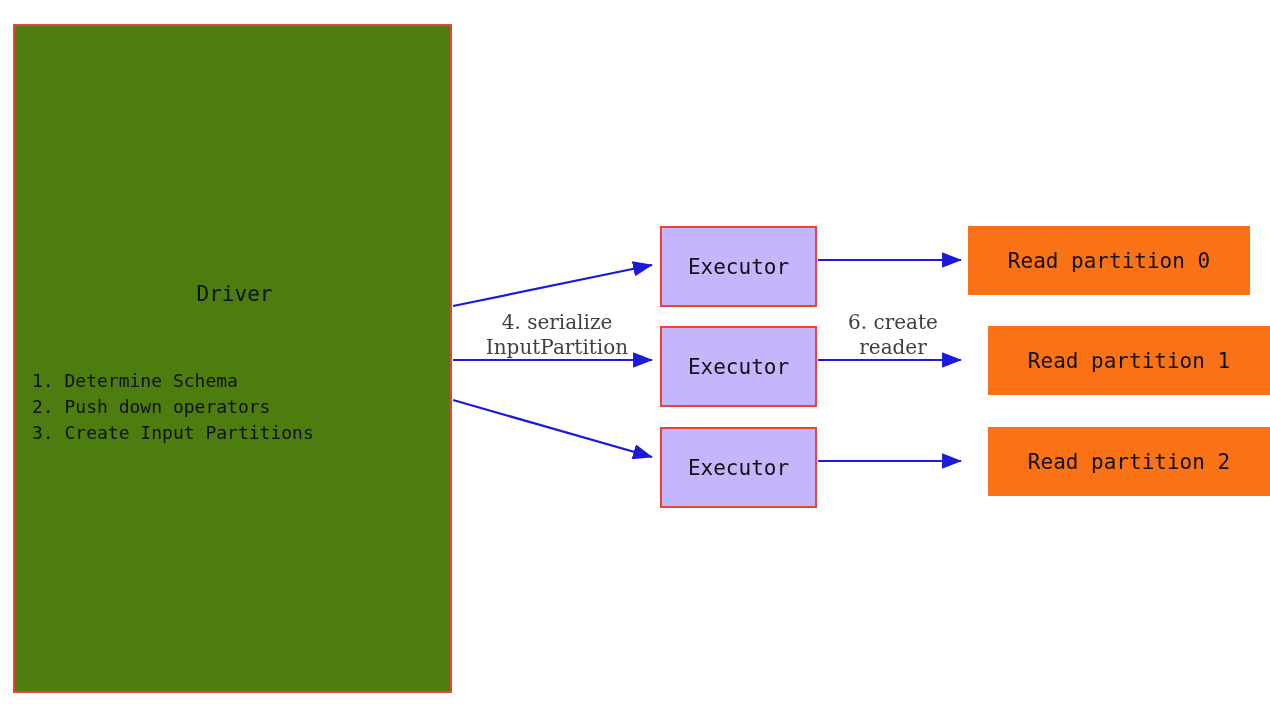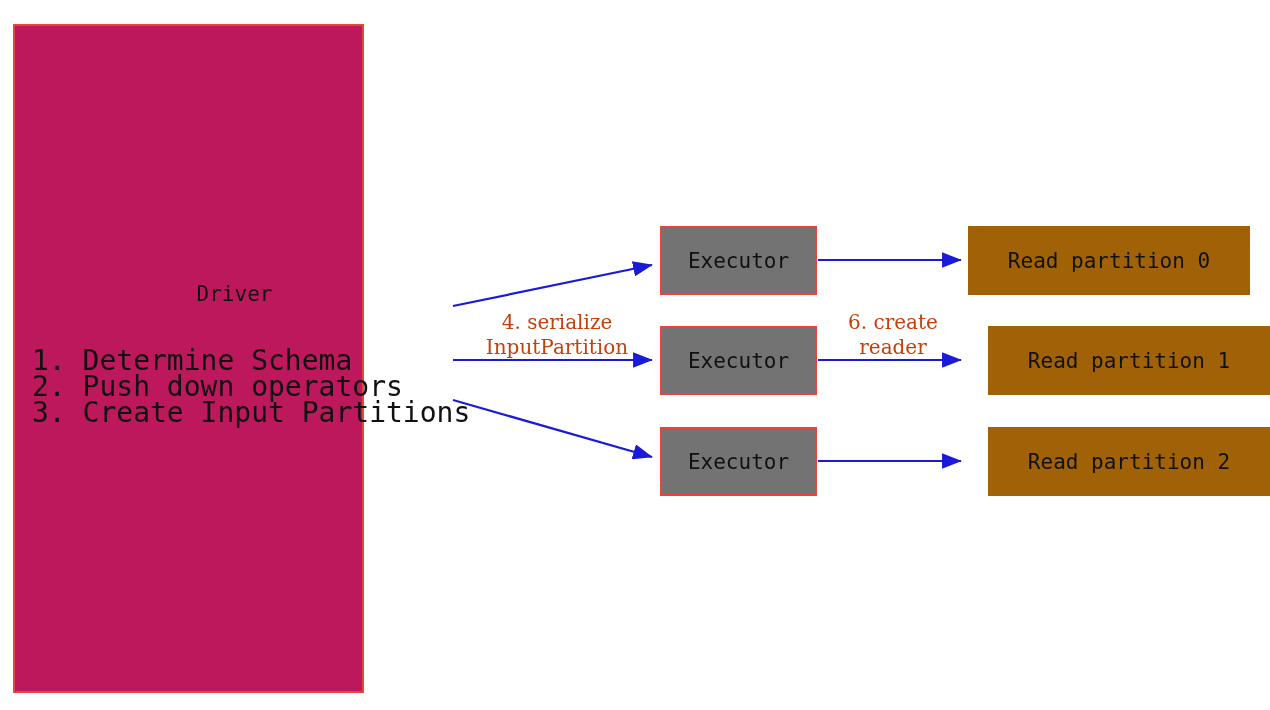--- a/index.html
+++ b/index.html
@@ -12,83 +12,83 @@
     width: 1270px;
     height: 710px;
     background: #ffffff;
     overflow: hidden;
     font-family: "Liberation Sans", sans-serif;
   }
   .driver-box {
     position: absolute;
     left: 13px;
     top: 24px;
-    width: 351px;
+    width: 439px;
     height: 669px;
     box-sizing: border-box;
     border: 2px solid #e8443c;
-    background: #be185d;
+    background: #4d7c0f;
   }
   .driver-title {
     position: absolute;
     left: 0;
     top: 256px;
     width: 439px;
     text-align: center;
     font-family: "DejaVu Sans Mono", "Liberation Mono", monospace;
     font-size: 21px;
     color: #111111;
     letter-spacing: 0px;
     white-space: pre;
   }
   .driver-list {
     position: absolute;
     left: 17px;
-    top: 322px;
+    top: 342px;
     font-family: "DejaVu Sans Mono", "Liberation Mono", monospace;
-    font-size: 28px;
+    font-size: 18px;
     line-height: 26px;
     color: #111111;
     white-space: pre;
   }
   .exec-box {
     position: absolute;
     width: 157px;
-    height: 69px;
+    height: 81px;
     box-sizing: border-box;
     border: 2px solid #e8443c;
-    background: #737373;
+    background: #c4b5fd;
     display: flex;
     align-items: center;
     justify-content: center;
     font-family: "DejaVu Sans Mono", "Liberation Mono", monospace;
     font-size: 21px;
     color: #111111;
     white-space: pre;
   }
   .green-box {
     position: absolute;
     width: 282px;
     height: 69px;
     box-sizing: border-box;
-    background: #a16207;
+    background: #f97316;
     display: flex;
     align-items: center;
     justify-content: center;
     font-family: "DejaVu Sans Mono", "Liberation Mono", monospace;
     font-size: 21px;
     color: #111111;
     white-space: pre;
   }
   .edge-label {
     position: absolute;
     font-family: "DejaVu Serif", "Liberation Serif", serif;
     font-size: 20px;
     line-height: 25px;
-    color: #c2410c;
+    color: #404040;
     text-align: center;
     white-space: pre;
   }
   svg.arrows {
     position: absolute;
     left: 0;
     top: 0;
     width: 1270px;
     height: 710px;
     pointer-events: none;

